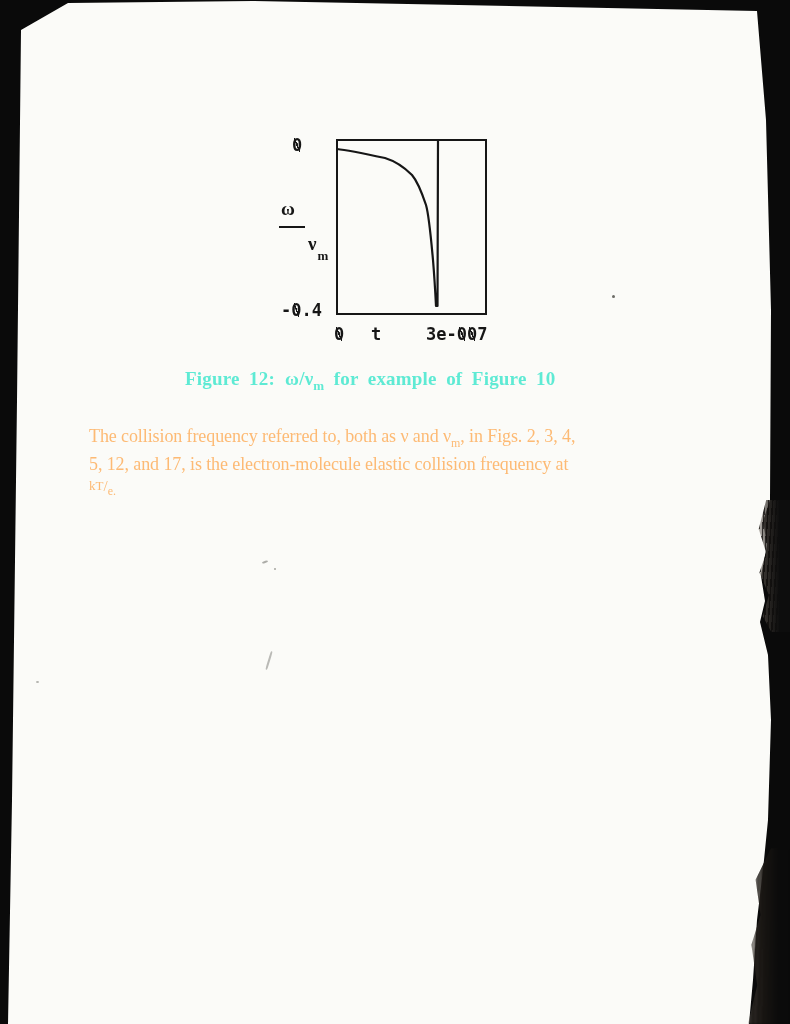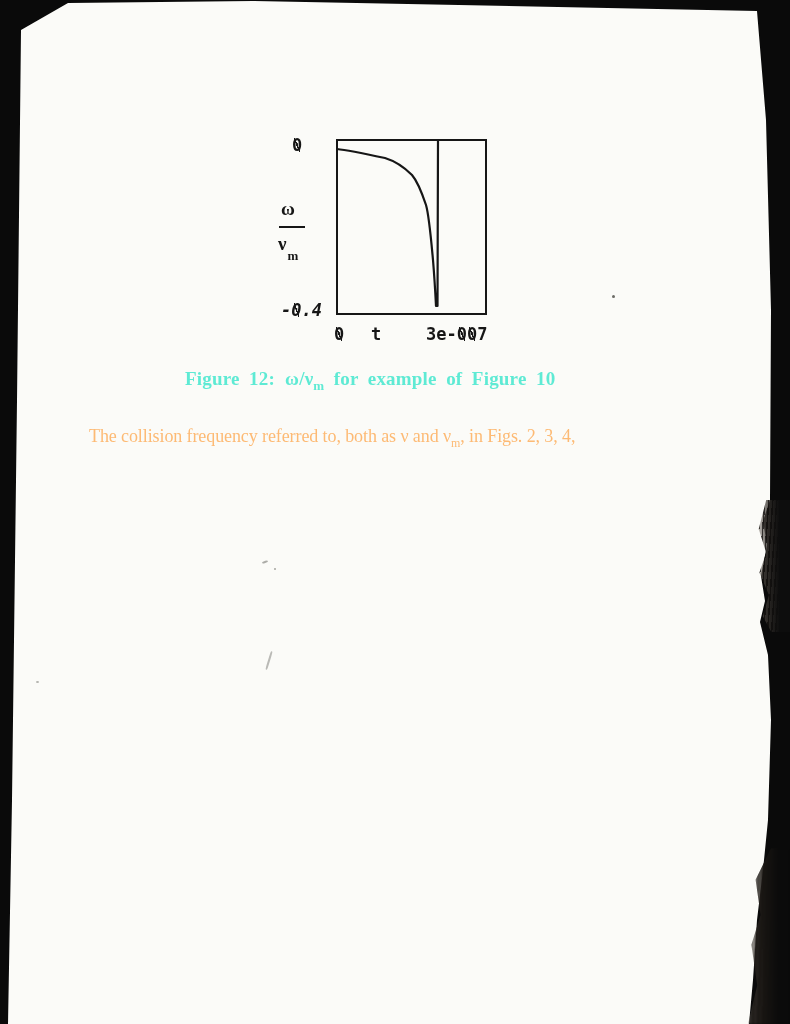--- a/index.html
+++ b/index.html
@@ -14,21 +14,21 @@
   .plot-svg{position:absolute;left:336px;top:138px;}
   .mono{position:absolute;font-family:"DejaVu Sans Mono", monospace;font-weight:700;
         font-size:17px;color:#161616;white-space:pre;}
   .sz{position:relative;display:inline-block;}
   .sz .szl{position:absolute;left:22%;top:13%;width:56%;height:74%;pointer-events:none;
         background:linear-gradient(to top right,transparent 44%,currentColor 44%,currentColor 56%,transparent 56%);}
   .frac{position:absolute;left:278px;top:199px;width:34px;text-align:left;font-size:19px;
         font-weight:600;color:#161616;line-height:1;}
   .frac .num{display:block;padding-left:3px;}
   .frac .fbar{display:block;width:26px;height:2.4px;background:#161616;margin:8px 0 6px 1px;}
-  .frac .den{display:block;font-size:19px;}
+  .frac .den{display:block;font-size:19px;margin-left:30px;}
   .frac .den sub{font-size:13px;position:relative;top:5px;left:1px;}
   
   .caption{position:absolute;left:185px;top:368px;font-size:19px;font-weight:700;
         letter-spacing:.2px;word-spacing:4.5px;color:#5eead4;white-space:nowrap;}
   .caption .gap{display:inline-block;width:10px;}
   .caption sub{font-size:13px;}
   
   .para{position:absolute;left:89px;top:426px;width:540px;font-size:18px;line-height:21.5px;
         letter-spacing:-0.1px;color:#fdba74;}
   .para sub{font-size:12px;}
@@ -57,38 +57,40 @@
 <div class="scan">
   <div class="page"></div>
 
   <svg class="plot-svg" width="152" height="178" viewBox="0 0 152 178">
     <rect x="1" y="2" width="149" height="174" fill="none" stroke="#161616" stroke-width="2"></rect>
     <path d="M 1 11 C 10 12, 30 16, 49 20 C 62 24, 70 31, 76 37 C 82 44, 86 55, 90 67
              C 93 77, 95 100, 97 122 C 98.5 140, 99.5 158, 100 168 L 101.5 168 L 102 2" fill="none" stroke="#161616" stroke-width="2.2" stroke-linejoin="round" stroke-linecap="round"></path>
   </svg>
 
   <div class="mono slash0" style="left:292px;top:135px;"><span class="sz">0<span class="szl"></span></span></div>
-  <div class="mono slash0" style="left:281px;top:300px;font-style:italic;">-<span class="sz">0<span class="szl"></span></span>.4</div>
+  <div class="mono slash0" style="left:281px;top:300px;">-<span class="sz">0<span class="szl"></span></span>.4</div>
   <div class="mono slash0" style="left:334px;top:324px;"><span class="sz">0<span class="szl"></span></span></div>
   <div class="mono" style="left:371px;top:324px;">t</div>
   <div class="mono slash0" style="left:426px;top:324px;">3e-<span class="sz">0<span class="szl"></span></span><span class="sz">0<span class="szl"></span></span>7</div>
 
   <div class="frac">
     <span class="num">ω</span>
     <span class="fbar"></span>
     <span class="den"><span>ν</span><sub>m</sub></span>
   </div>
 
   <div class="caption">
     <span>Figure 12:</span><span class="gap"></span><span>ω/ν</span><sub>m</sub>
     <span>for example of Figure 10</span>
   </div>
 
   <div class="para">
     <div><span>The collision frequency referred to, both as </span><span>ν</span><span> and </span><span>ν</span><sub>m</sub><span>, in Figs. 2, 3, 4,</span></div>
+    <div>5, 12, and 17, is the electron-molecule elastic collision frequency at</div>
+    <div class="kt"><span class="sup">kT</span><span class="slash">/</span><span class="sub">e</span><span class="sub">.</span></div>
   </div>
 
   <div class="smudge1"></div>
   <div class="smudge2"></div>
   <div class="speck" style="left:612px;top:295px;width:3px;height:3px;"></div>
   <div class="speck" style="left:262px;top:561px;width:6px;height:2px;border-radius:40%;transform:rotate(-18deg);opacity:.55;"></div>
   <div class="speck" style="left:274px;top:568px;width:2px;height:2px;opacity:.6;"></div>
   <div class="speck" style="left:268px;top:651px;width:2px;height:19px;border-radius:30%;transform:rotate(17deg);opacity:.45;"></div>
   <div class="speck" style="left:36px;top:681px;width:3px;height:2px;opacity:.5;"></div>
 </div>

